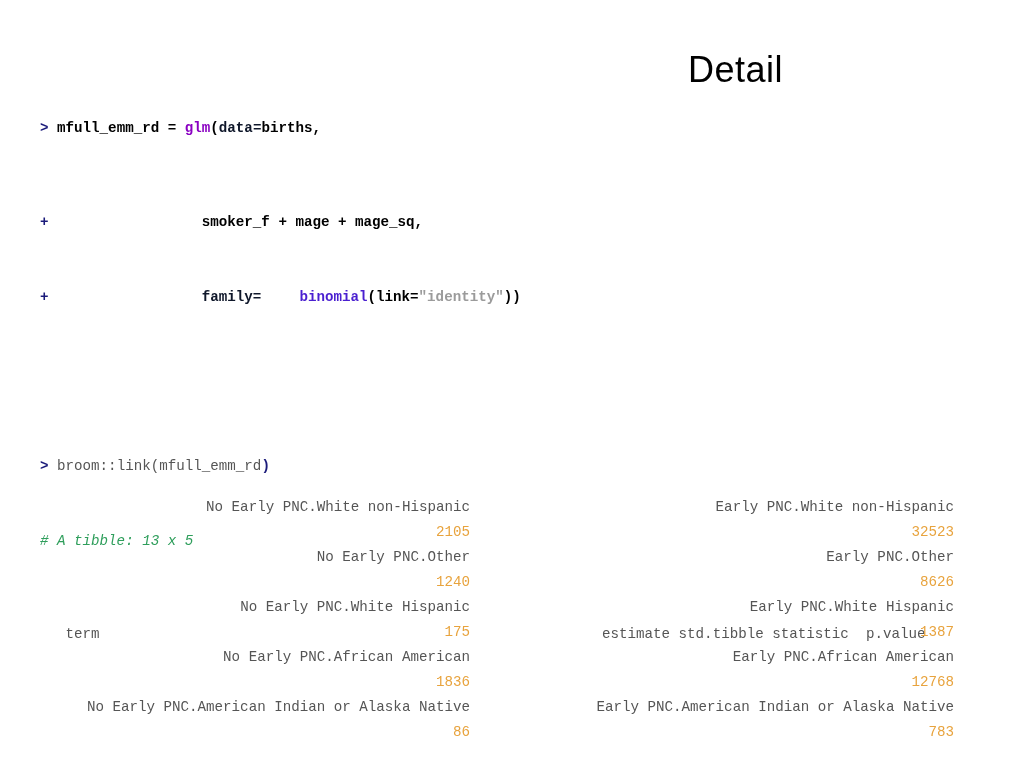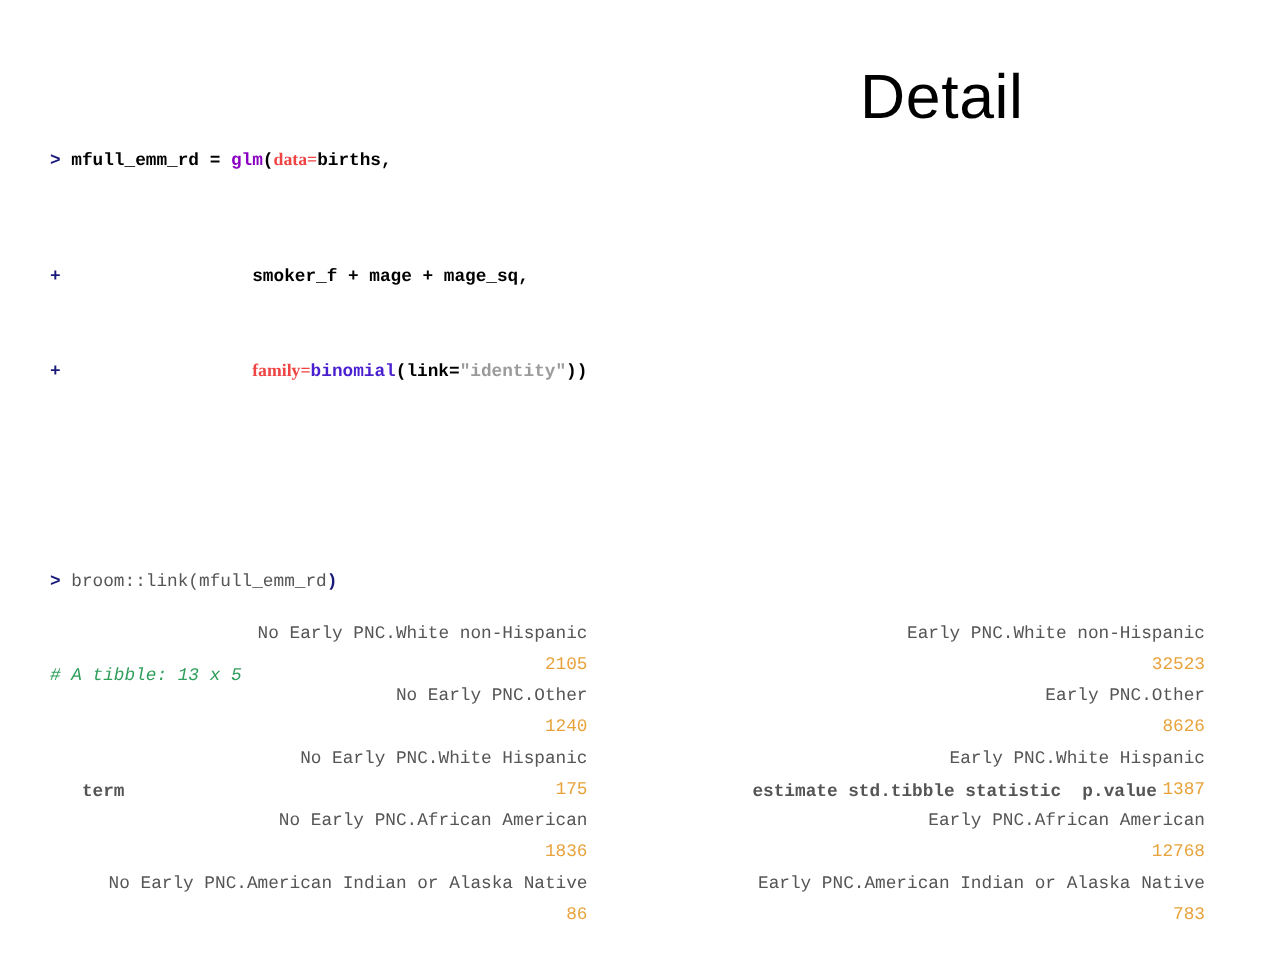--- a/index.html
+++ b/index.html
@@ -14,21 +14,21 @@
     overflow: hidden;
     font-family: "Liberation Sans", sans-serif;
   }
 
   
   #slide-title {
     position: absolute;
     left: 688px;
     top: 52px;
     font-family: "Liberation Sans", sans-serif;
-    font-size: 50px;
+    font-size: 36px;
     font-weight: 400;
     color: #000000;
     letter-spacing: 0.5px;
     line-height: 1;
     white-space: pre;
   }
 
   
   #console {
     position: absolute;
@@ -41,42 +41,41 @@
     white-space: pre;
     color: #555555;
   }
   #console .ln { white-space: pre; display: block; height: 18.75px; }
 
   
   .prompt    { color: #1a1a7a; font-weight: bold; }
   .plus      { color: #1a1a7a; font-weight: bold; }
   .code-bold { color: #000000; font-weight: bold; }
   .fn        { color: #8a00c2; font-weight: bold; }
-  .fn2       { color: #4a1fd0; font-weight: bold; }
-  .arg       { color: #ef4444; font-weight: bold; font-family: Liberation Serif, serif; }
+  .fn2       { color: #4a1fd0; font-weight: bold; margin-left: 38px; }
+  .arg       { color: #0f172a; font-weight: bold; }
   .str       { color: #9b9b9b; font-weight: bold; }
   .comment   { color: #2e9e5b; font-style: italic; }
   .plainmono { color: #555555; }
-  .hdr       { color: #555555; font-weight: bold; }
+  .hdr       { color: #555555; }
 
   
   #xtable {
     position: absolute;
     left: 40px;
     top: 495px;
     width: 944px;
     font-family: "Liberation Mono", "DejaVu Sans Mono", monospace;
     font-size: 14.2px;
     line-height: 25px;
     white-space: pre;
   }
   #xtable .xt-row {
     display: flex;
     width: 944px;
-    gap: 10px;
   }
   #xtable .xt-col {
     width: 430px;
     text-align: right;
   }
   #xtable .xt-col.right { width: 430px; margin-left: 54px; }
   #xtable .xt-label { color: #555555; display: block; }
   #xtable .xt-count { color: #e8a33d; display: block; }
 </style>
 </head>

